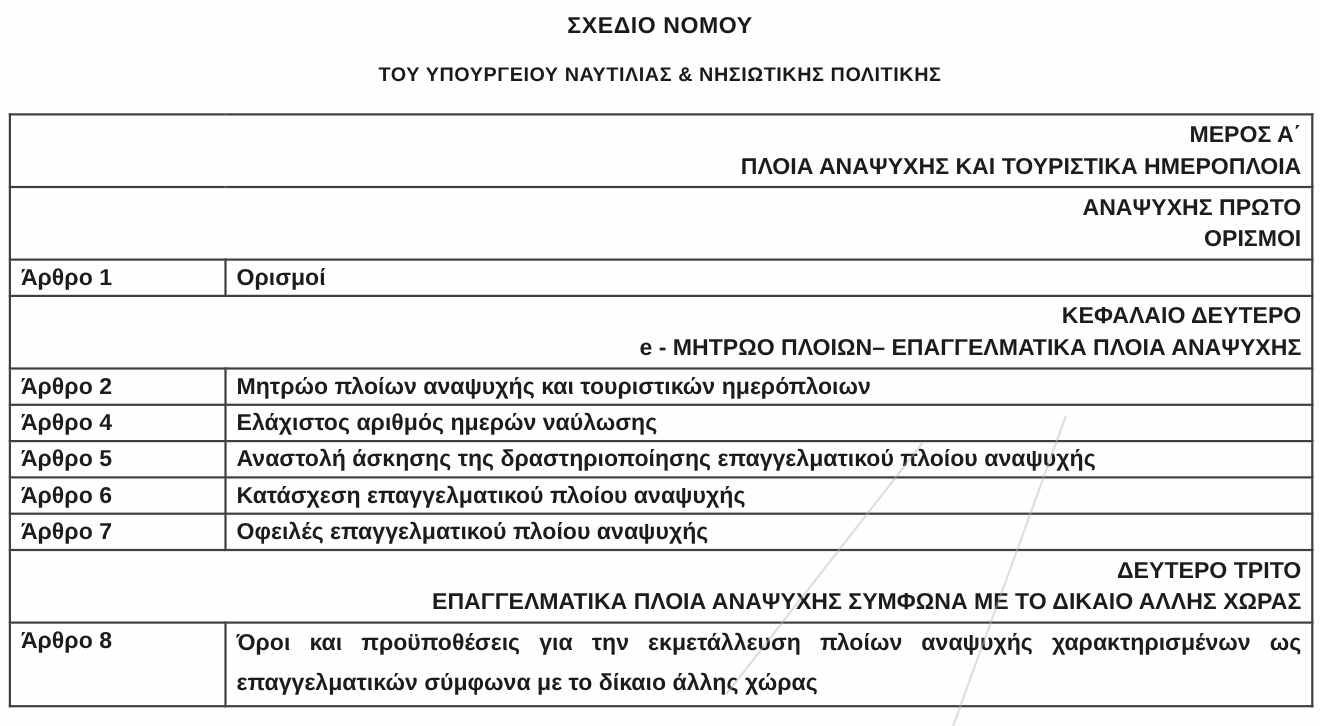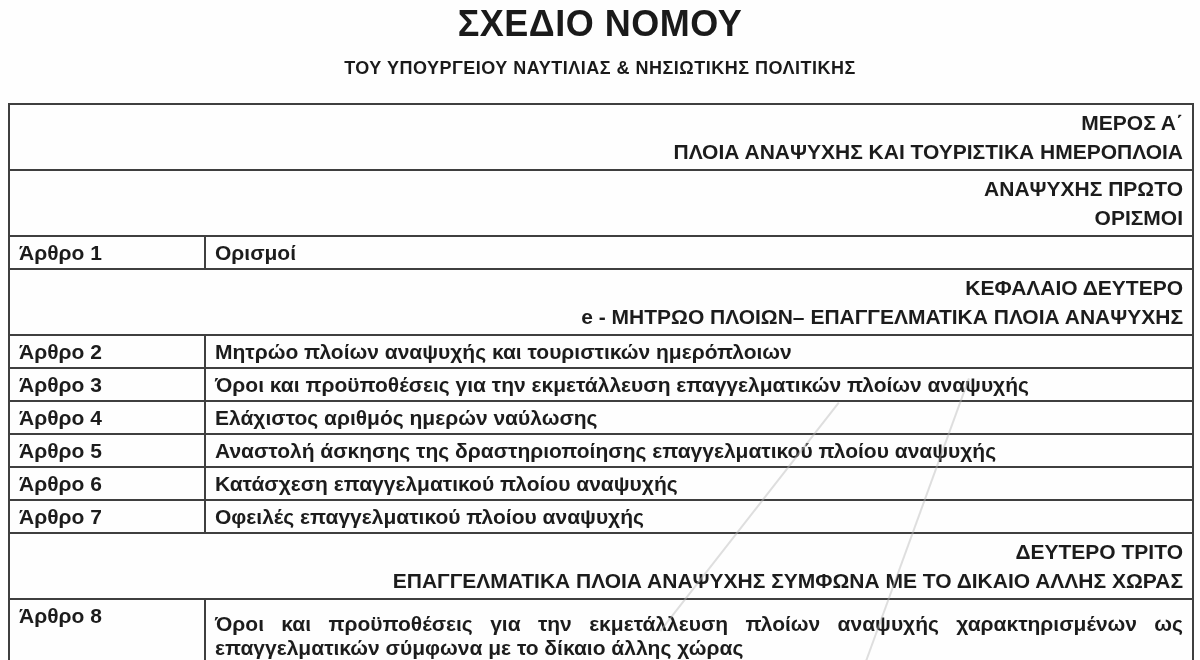--- a/index.html
+++ b/index.html
@@ -21,21 +21,21 @@
   }
   .doc-header {
     position: absolute;
     top: 8px;
     left: 0;
     width: 1200px;
     text-align: center;
     font-weight: bold;
   }
   .doc-header .line1 {
-    font-size: 36px;
+    font-size: 21px;
     line-height: 32px;
     letter-spacing: 0.5px;
   }
   .doc-header .line2 {
     font-size: 18px;
     line-height: 32px;
     margin-top: 12px;
     letter-spacing: 0.5px;
   }
   table.contents {
@@ -63,22 +63,22 @@
     text-align: right;
   }
   tr.section .sec-line2.indent { padding-left: 7px; }
   tr.article td {
     height: 29px;
     line-height: 29px;
     white-space: nowrap;
   }
   tr.article td.wrap {
     white-space: normal;
-    line-height: 24px;
-    padding-top: 12px;
+    line-height: 36px;
+    padding-top: 0;
     padding-bottom: 2px;
   }
   td.justified { text-align: justify; }
   .scan-artifact {
     position: absolute;
     background: #b9b9b9;
     opacity: 0.45;
     pointer-events: none;
   }
   .artifact-1 {
@@ -126,24 +126,20 @@
         <td colspan="2">
           <div class="sec-line1">ΚΕΦΑΛΑΙΟ ΔΕΥΤΕΡΟ</div>
           <div class="sec-line2 indent">e - ΜΗΤΡΩΟ ΠΛΟΙΩΝ– ΕΠΑΓΓΕΛΜΑΤΙΚΑ ΠΛΟΙΑ ΑΝΑΨΥΧΗΣ</div>
         </td>
       </tr>
       <tr class="article">
         <td>Άρθρο 2</td>
         <td>Μητρώο πλοίων αναψυχής και τουριστικών ημερόπλοιων</td>
       </tr>
       <tr class="article">
-        <td>Άρθρο 3</td>
-        <td>Όροι και προϋποθέσεις για την εκμετάλλευση επαγγελματικών πλοίων αναψυχής</td>
-      </tr>
-      <tr class="article">
         <td>Άρθρο 4</td>
         <td>Ελάχιστος αριθμός ημερών ναύλωσης</td>
       </tr>
       <tr class="article">
         <td>Άρθρο 5</td>
         <td>Αναστολή άσκησης της δραστηριοποίησης επαγγελματικού πλοίου αναψυχής</td>
       </tr>
       <tr class="article">
         <td>Άρθρο 6</td>
         <td>Κατάσχεση επαγγελματικού πλοίου αναψυχής</td>

